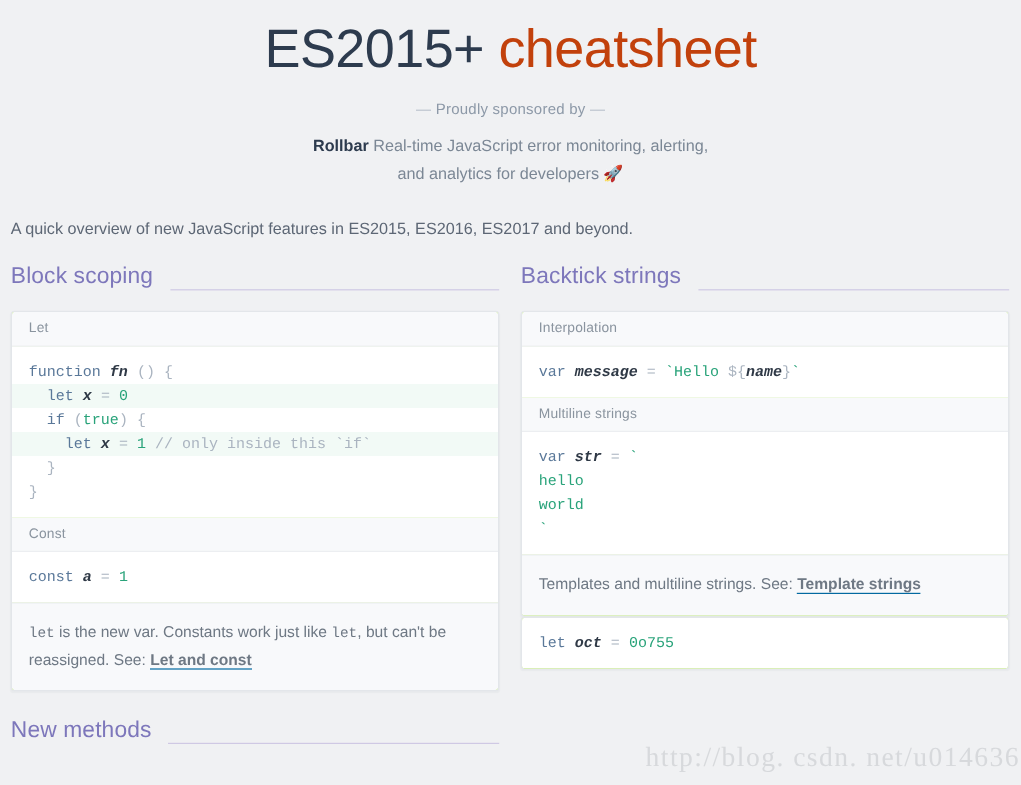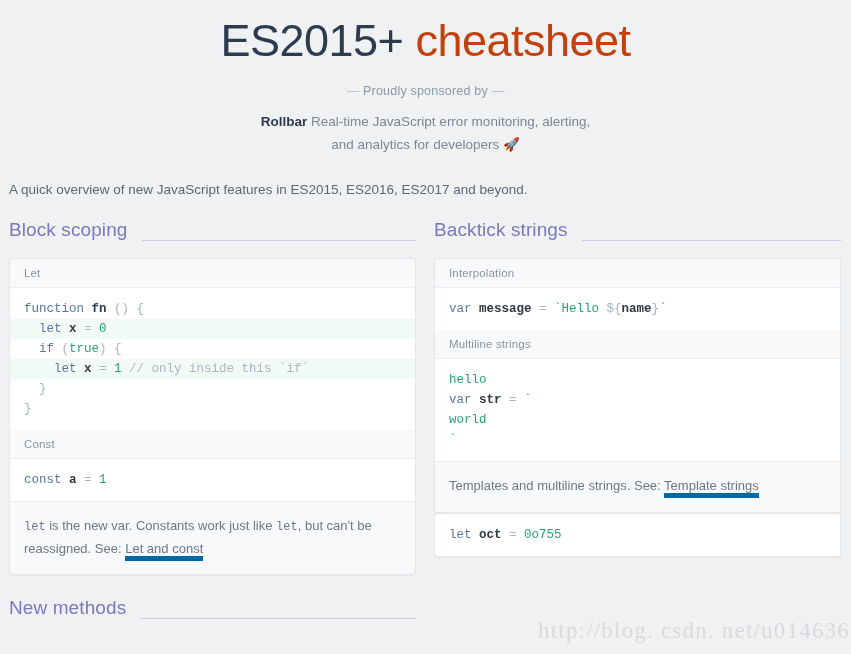--- a/index.html
+++ b/index.html
@@ -113,37 +113,38 @@
     color: #6e7884;
   }
   .card-note .mono {
     font-family: "Liberation Mono", monospace;
     font-size: 12px;
     color: #6e7884;
   }
   .card-note a, .link {
     color: #6e7884;
     text-decoration: none;
-    border-bottom: 5px solid #0369a1;
+    border-bottom: 1px solid #0369a1;
+    font-weight: bold;
   }
 
   
   pre.code {
     margin: 0;
     font-family: "Liberation Mono", monospace;
     font-size: 12.5px;
     line-height: 20px;
     color: #3f4a59;
     white-space: pre;
   }
   pre.code .ln { display: block; padding: 0 14px; }
   pre.code .ln.hl { background: #f2faf6; }
 
   .kw  { color: #5a7899; }
-  .nm  { color: #2f3946; font-weight: bold; }
+  .nm  { color: #2f3946; font-weight: bold; font-style: italic; }
   .op  { color: #aab4c0; }
   .num { color: #29a37a; }
   .str { color: #29a37a; }
   .cmt { color: #aab4c0; }
   .pun { color: #aab4c0; }
 
   
   .watermark {
     position: absolute;
     left: 538px;
@@ -212,21 +213,21 @@
       <div class="sec-line"></div>
     </div>
 
     <div class="card">
       <div class="card-label">Interpolation</div>
       <div class="card-code">
         <pre class="code"><span class="ln"><span class="kw">var</span><span class="op"> </span><span class="nm">message</span><span class="op"> = </span><span class="str">`Hello </span><span class="op">${</span><span class="nm">name</span><span class="op">}</span><span class="str">`</span></span></pre>
       </div>
       <div class="card-label">Multiline strings</div>
       <div class="card-code">
-        <pre class="code"><span class="ln"><span class="str">hello</span></span><span class="ln"><span class="kw">var</span><span class="op"> </span><span class="nm">str</span><span class="op"> = </span><span class="str">`</span></span><span class="ln"><span class="str">world</span></span><span class="ln"><span class="str">`</span></span></pre>
+        <pre class="code"><span class="ln"><span class="kw">var</span><span class="op"> </span><span class="nm">str</span><span class="op"> = </span><span class="str">`</span></span><span class="ln"><span class="str">hello</span></span><span class="ln"><span class="str">world</span></span><span class="ln"><span class="str">`</span></span></pre>
       </div>
       <div class="card-note"><span>Templates and multiline strings. See: </span><a href="#" class="link">Template strings</a></div>
     </div>
 
 
     <div class="card">
       <div class="card-code">
         <pre class="code"><span class="ln"><span class="kw">let</span><span class="op"> </span><span class="nm">oct</span><span class="op"> = </span><span class="num">0o755</span></span></pre>
       </div>
     </div>

